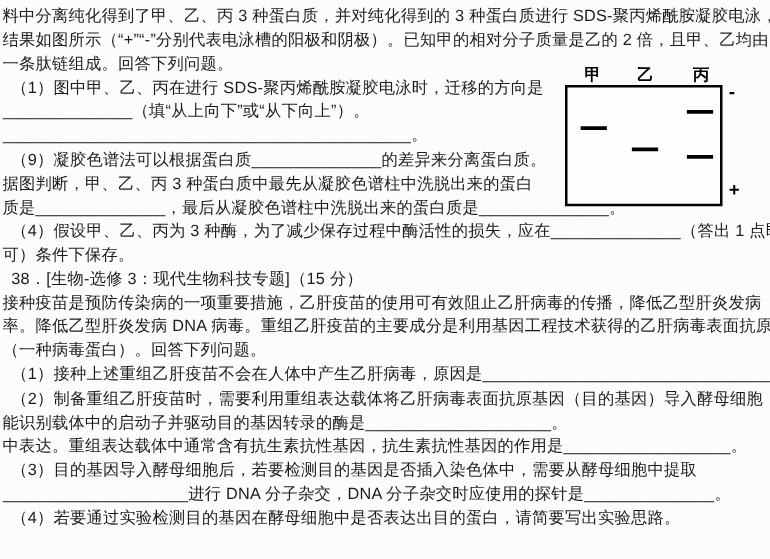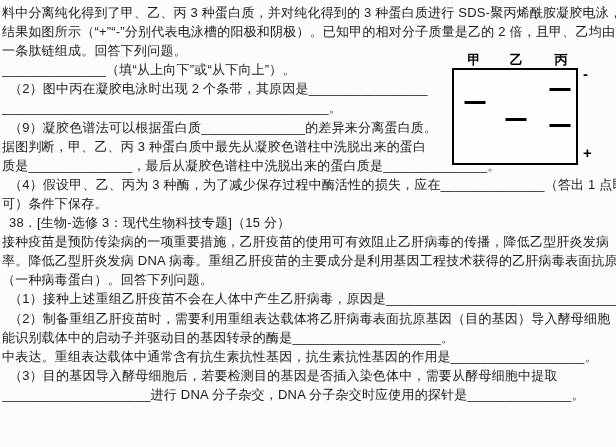--- a/index.html
+++ b/index.html
@@ -74,38 +74,39 @@
 </style>
 </head>
 <body>
 
 <div class="doc">
 
   <div class="text-layer">
     <div class="line">料中分离纯化得到了甲、乙、丙 3 种蛋白质，并对纯化得到的 3 种蛋白质进行 SDS-聚丙烯酰胺凝胶电泳，</div>
     <div class="line">结果如图所示（“+”“-”分别代表电泳槽的阳极和阴极）。已知甲的相对分子质量是乙的 2 倍，且甲、乙均由</div>
     <div class="line">一条肽链组成。回答下列问题。</div>
+    <div class="line ind">（1）图中甲、乙、丙在进行 SDS-聚丙烯酰胺凝胶电泳时，迁移的方向是</div>
     <div class="line">______________（填“从上向下”或“从下向上”）。</div>
-    <div class="line ind">（2）图中丙在凝胶电泳时出现 2 个条带，其原因是________________</div>
     <div class="line">____________________________________________。</div>
     <div class="line ind">（9）凝胶色谱法可以根据蛋白质______________的差异来分离蛋白质。</div>
     <div class="line">据图判断，甲、乙、丙 3 种蛋白质中最先从凝胶色谱柱中洗脱出来的蛋白</div>
     <div class="line">质是______________，最后从凝胶色谱柱中洗脱出来的蛋白质是______________。</div>
     <div class="line ind">（4）假设甲、乙、丙为 3 种酶，为了减少保存过程中酶活性的损失，应在______________（答出 1 点即</div>
     <div class="line">可）条件下保存。</div>
     <div class="line ind">38．[生物-选修 3：现代生物科技专题]（15 分）</div>
     <div class="line">接种疫苗是预防传染病的一项重要措施，乙肝疫苗的使用可有效阻止乙肝病毒的传播，降低乙型肝炎发病</div>
     <div class="line">率。降低乙型肝炎发病 DNA 病毒。重组乙肝疫苗的主要成分是利用基因工程技术获得的乙肝病毒表面抗原</div>
     <div class="line">（一种病毒蛋白）。回答下列问题。</div>
     <div class="line ind">（1）接种上述重组乙肝疫苗不会在人体中产生乙肝病毒，原因是________________________________。</div>
     <div class="line ind">（2）制备重组乙肝疫苗时，需要利用重组表达载体将乙肝病毒表面抗原基因（目的基因）导入酵母细胞</div>
     <div class="line">能识别载体中的启动子并驱动目的基因转录的酶是____________________。</div>
     <div class="line">中表达。重组表达载体中通常含有抗生素抗性基因，抗生素抗性基因的作用是__________________。</div>
     <div class="line ind">（3）目的基因导入酵母细胞后，若要检测目的基因是否插入染色体中，需要从酵母细胞中提取</div>
     <div class="line">____________________进行 DNA 分子杂交，DNA 分子杂交时应使用的探针是______________。</div>
+    <div class="line ind">（4）若要通过实验检测目的基因在酵母细胞中是否表达出目的蛋白，请简要写出实验思路。</div>
   </div>
 
   <div class="diagram">
     <div class="lane-labels">
         <span class="lane-label" style="left: 17.5%;">甲</span>
         <span class="lane-label" style="left: 51%;">乙</span>
         <span class="lane-label" style="left: 86.5%;">丙</span>
       </div>
     <div class="gel-box">
         <div class="band" style="left: 17.5%; top: 33%; background: rgb(0, 0, 0);"></div>

